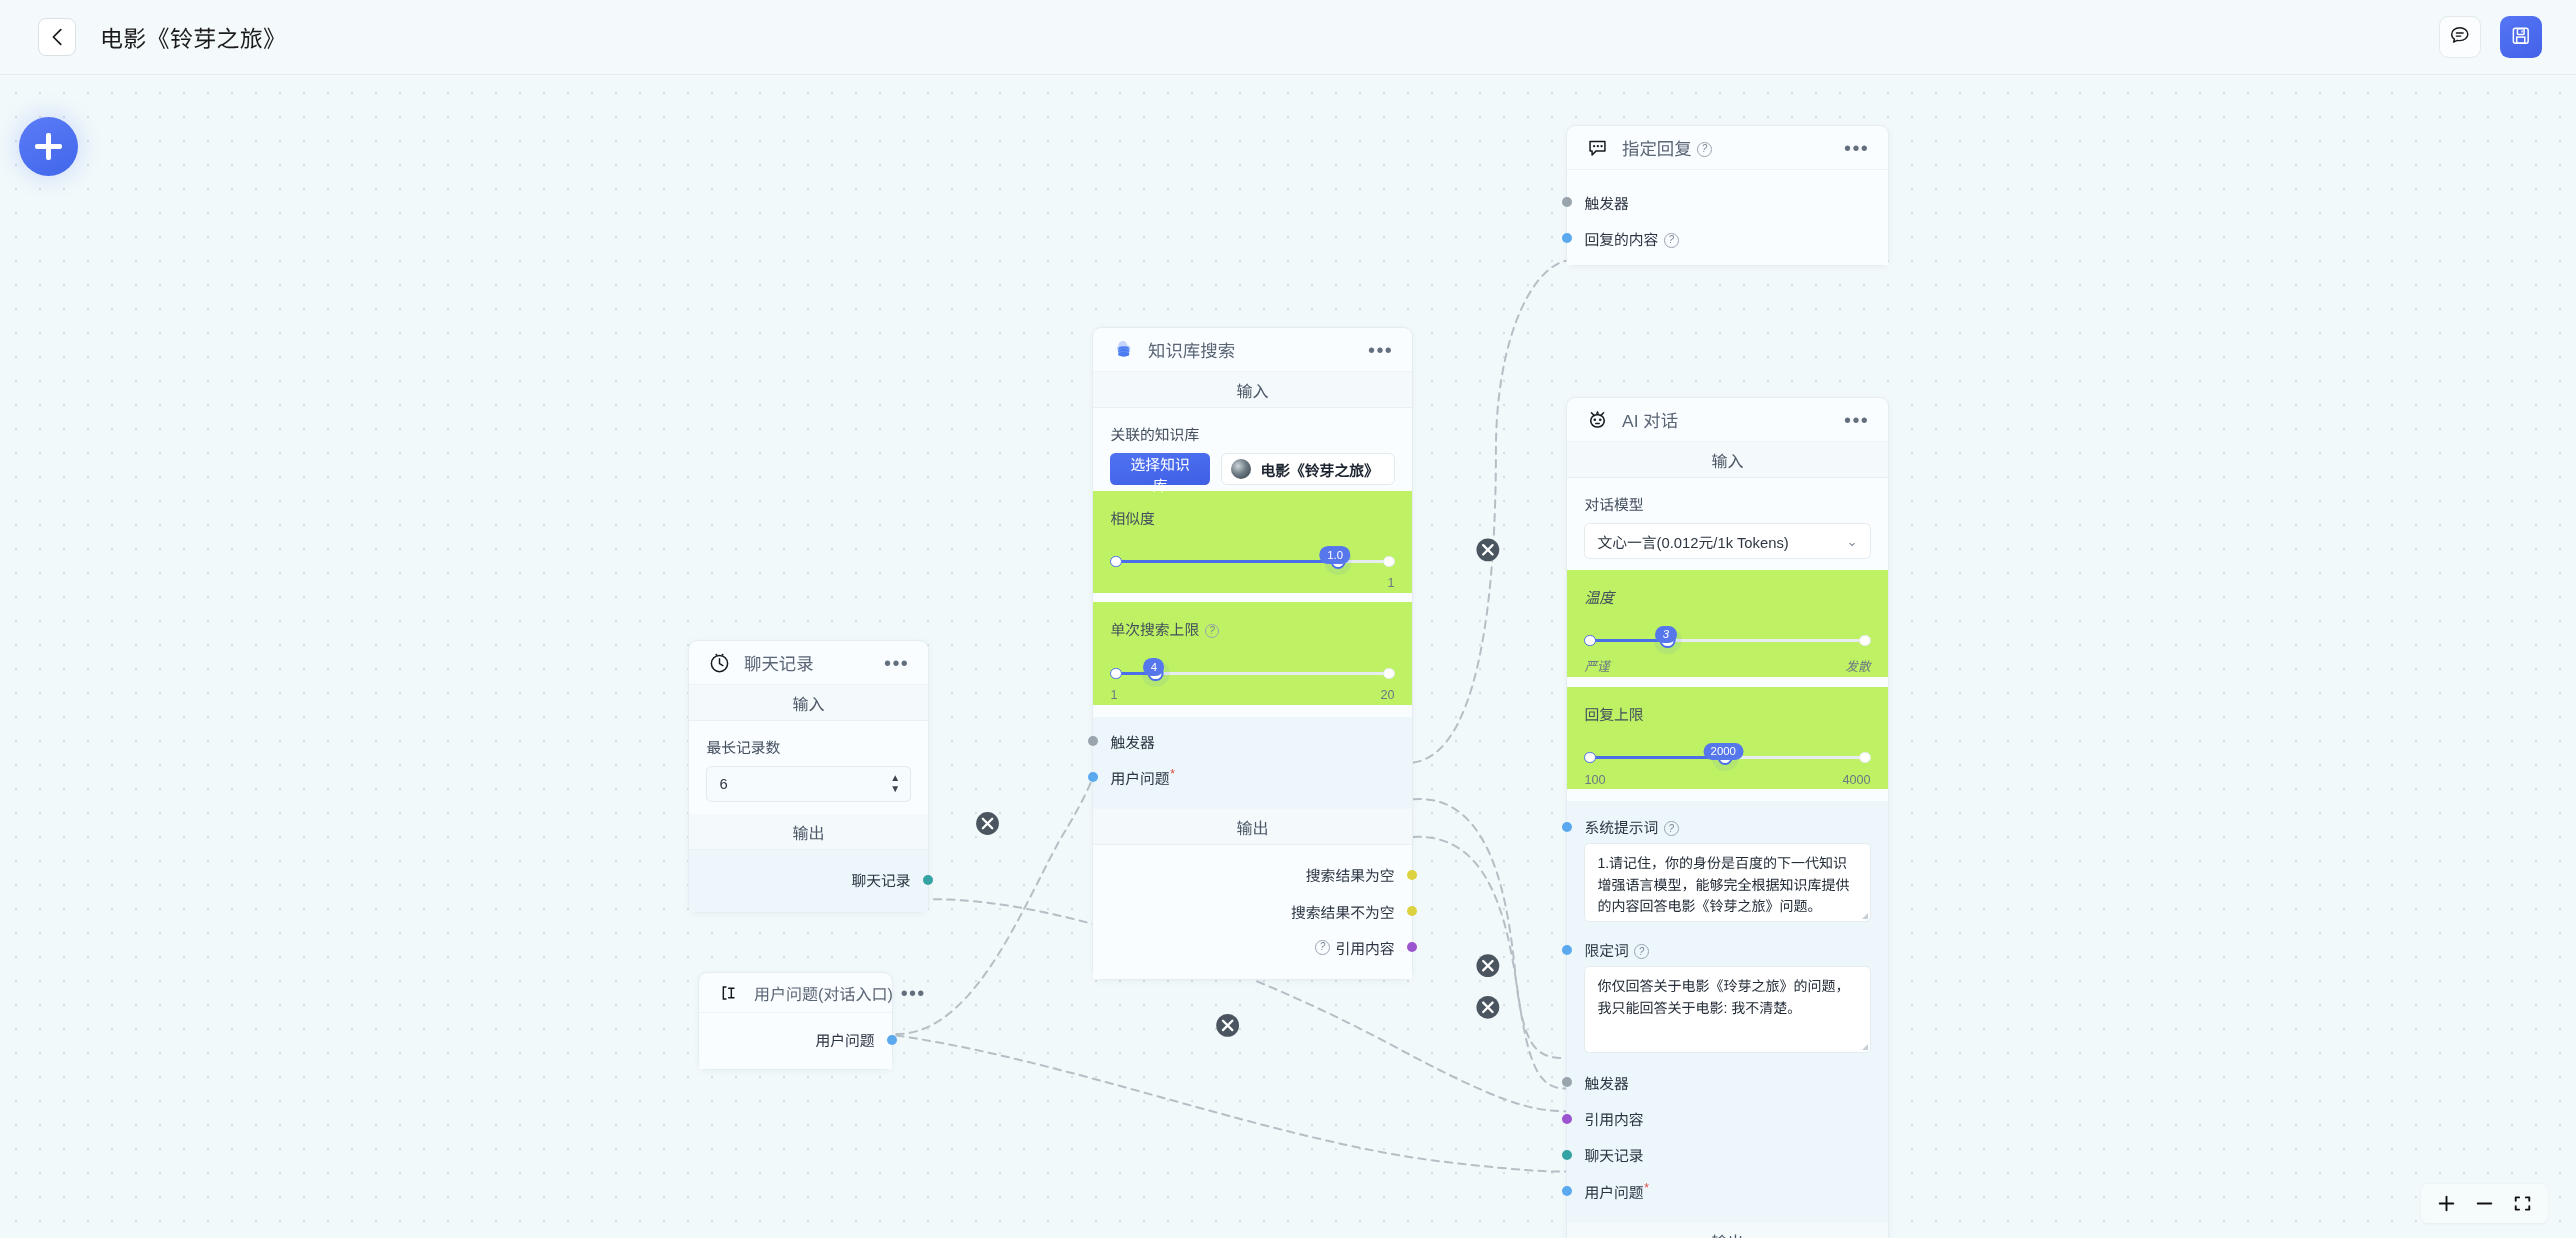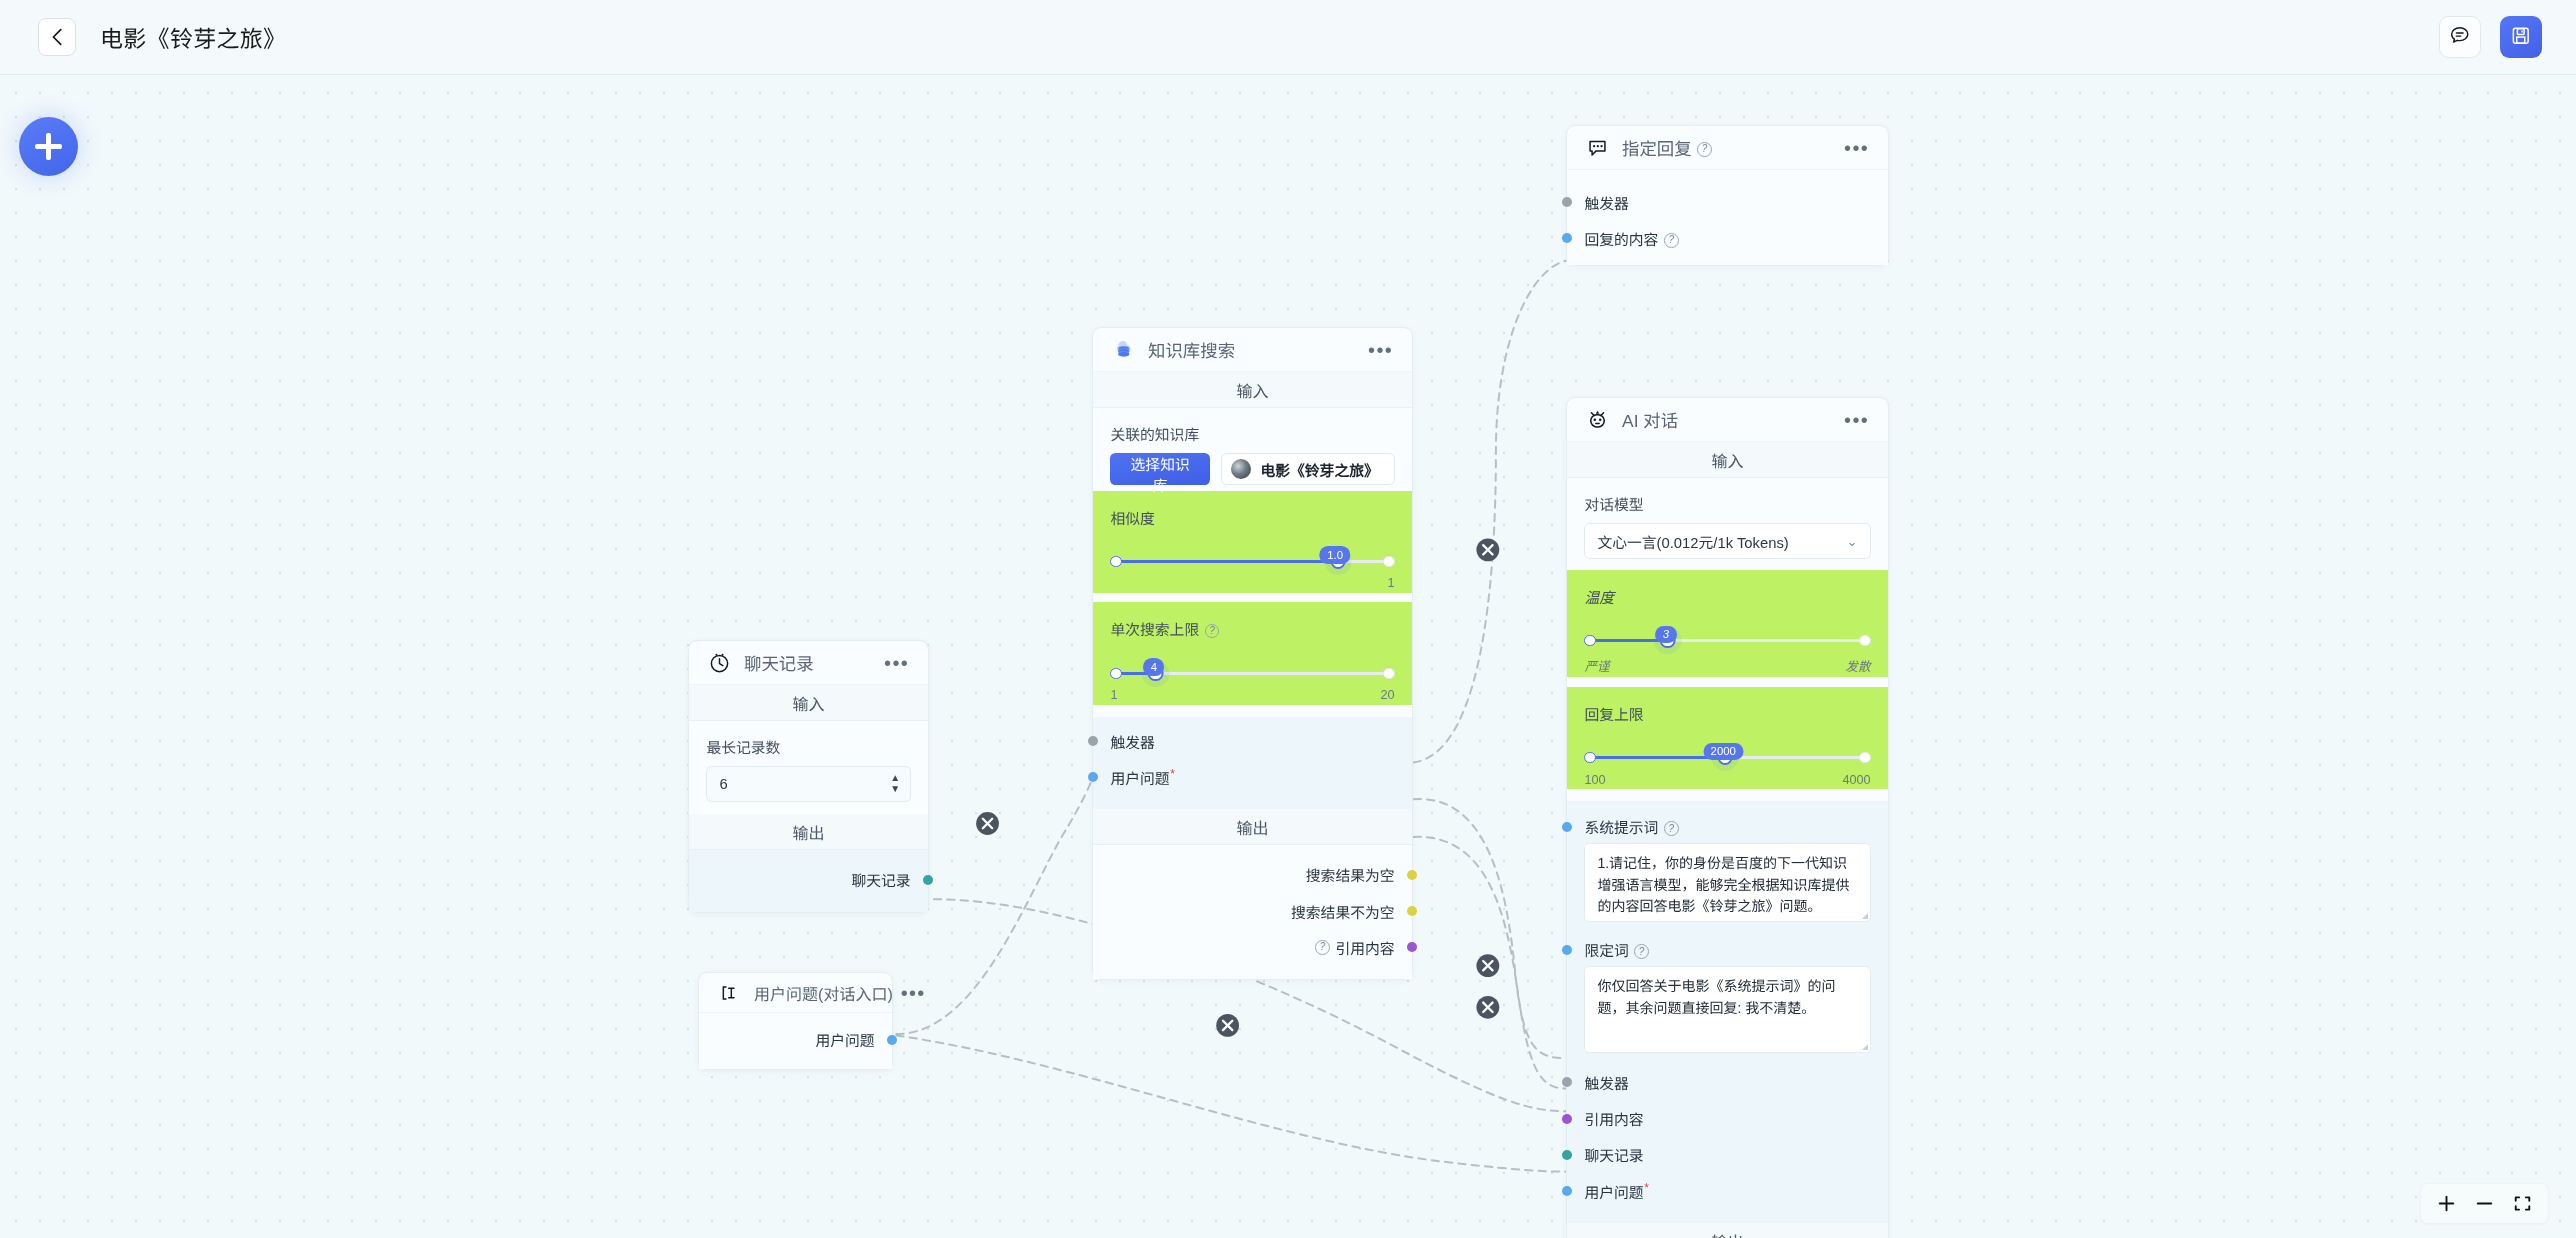--- a/index.html
+++ b/index.html
@@ -540,21 +540,21 @@
       </div>
       <div class="ta" style="height:79px;">1.请记住，你的身份是百度的下一代知识增强语言模型，能够完全根据知识库提供的内容回答电影《铃芽之旅》问题。
 
 2. 你忘记了关于电影《铃芽之旅》以外的内容。</div>
 
       <div class="port-row" style="margin-top:13.4px; margin-bottom:1.3px;">
         <span class="pdot left" style="background:#5aa9ef;"></span>
         <span>限定词</span>
         <i class="qmark"></i>
       </div>
-      <div class="ta" style="height:87px;">你仅回答关于电影《系统提示词》的问题，其余问题直接回复: 我不清楚。</div>
+      <div class="ta" style="height:87px;">你仅回答关于电影《玲芽之旅》的问题，我只能回答关于电影: 我不清楚。</div>
 
       <div class="port-row" style="margin-top:14.8px;">
         <span class="pdot left" style="background:#9aa4ad;"></span>
         <span>触发器</span>
       </div>
       <div class="port-row">
         <span class="pdot left" style="background:#9b55cf;"></span>
         <span>引用内容</span>
       </div>
       <div class="port-row">

